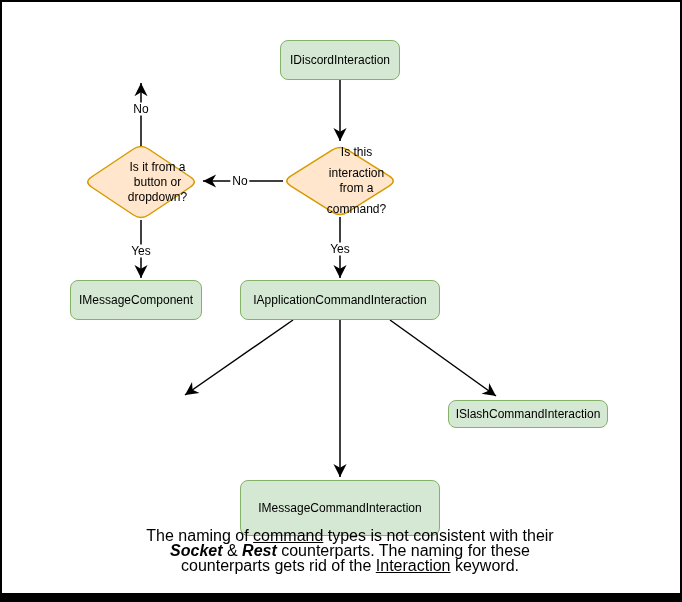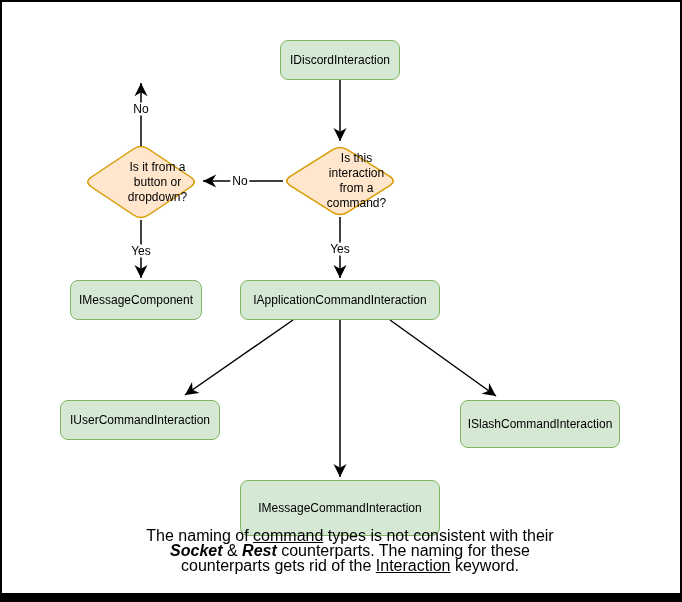--- a/index.html
+++ b/index.html
@@ -57,33 +57,32 @@
     <line x1="390" y1="320" x2="496" y2="396" stroke="#000" stroke-width="1.5" marker-end="url(#arrow)"></line>
   </svg>
 
 
   <div class="node" style="left:280px;top:40px;width:120px;height:40px;">IDiscordInteraction</div>
 
   <div class="node" style="left:70px;top:280px;width:132px;height:40px;">IMessageComponent</div>
 
   <div class="node" style="left:240px;top:280px;width:200px;height:40px;">IApplicationCommandInteraction</div>
 
-  <div class="node" style="left:60px;top:400px;width:160px;height:40px;">IUserCommandInteraction</div>
 
-  <div class="node" style="left:460px;top:400px;width:160px;height:48px;">ISlashCommandInteraction</div>
+  <div class="node" style="left:448px;top:400px;width:160px;height:28px;">ISlashCommandInteraction</div>
 
   <div class="node" style="left:240px;top:480px;width:200px;height:56px;">IMessageCommandInteraction</div>
 
   <div class="decision-text" style="left:84px;top:144px;width:114px;height:76px;">
     <span>Is it from a</span>
     <span>button or</span>
     <span>dropdown?</span>
   </div>
 
-  <div class="decision-text" style="left:283px;top:145px;width:114px;height:72px;">
+  <div class="decision-text" style="left:283px;top:145px;width:114px;height:72px;justify-content:space-between;">
     <span>Is this</span>
     <span>interaction from a</span>
     <span>command?</span>
   </div>
 
   <div class="edge-label" style="left:141px;top:109px;">No</div>
 
   <div class="edge-label" style="left:240px;top:181px;">No</div>
 
   <div class="edge-label" style="left:141px;top:251px;">Yes</div>

